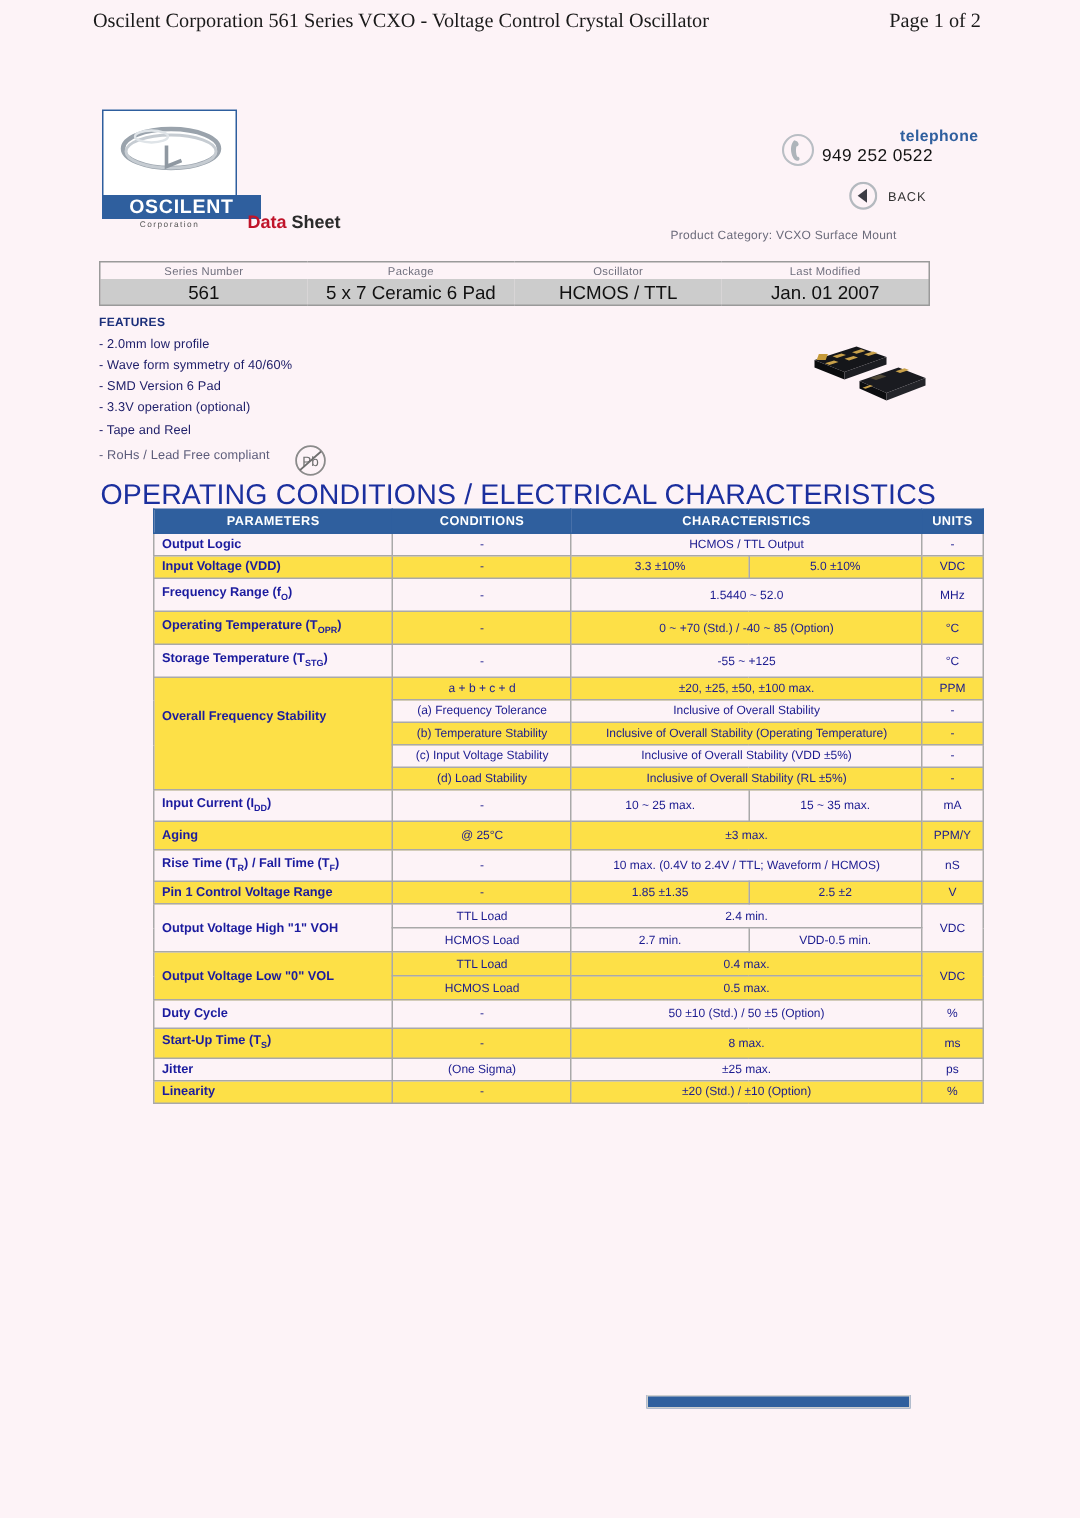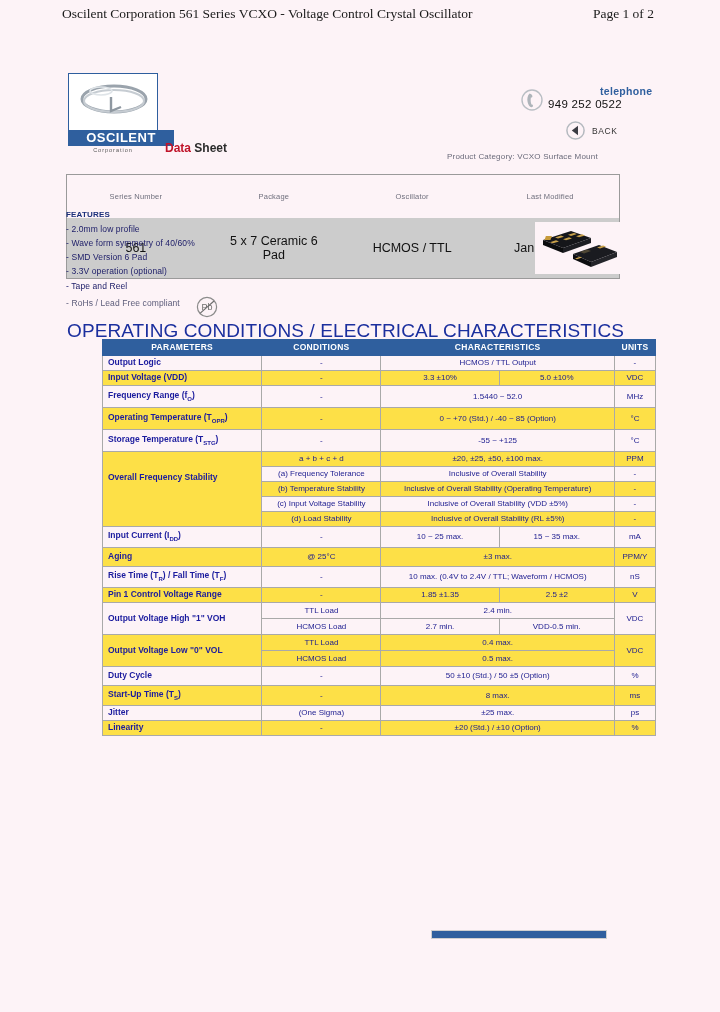--- a/index.html
+++ b/index.html
@@ -66,21 +66,21 @@
     position:absolute;left:447px;top:152px;
     font-size:8px;color:#6a6a7a;letter-spacing:0.2px;white-space:nowrap;
   }
 
   
   .info-table{
     position:absolute;left:66px;top:174px;width:554px;
     border-collapse:collapse;border:1px solid #9a9a9a;
     table-layout:fixed;
   }
-  .info-table td{border:0;padding:16px;margin-top:44px;}
+  .info-table td{border:0;padding:0;margin-top:44px;}
   .info-head td{
     background:#fdf3f7;color:#6f6f7d;
     font-size:7.5px;text-align:center;height:11px;letter-spacing:0.2px;
   }
   .info-val td{
     background:#cccccc;color:#111;
     font-size:12.5px;text-align:center;height:17px;font-weight:normal;
   }
 
   

